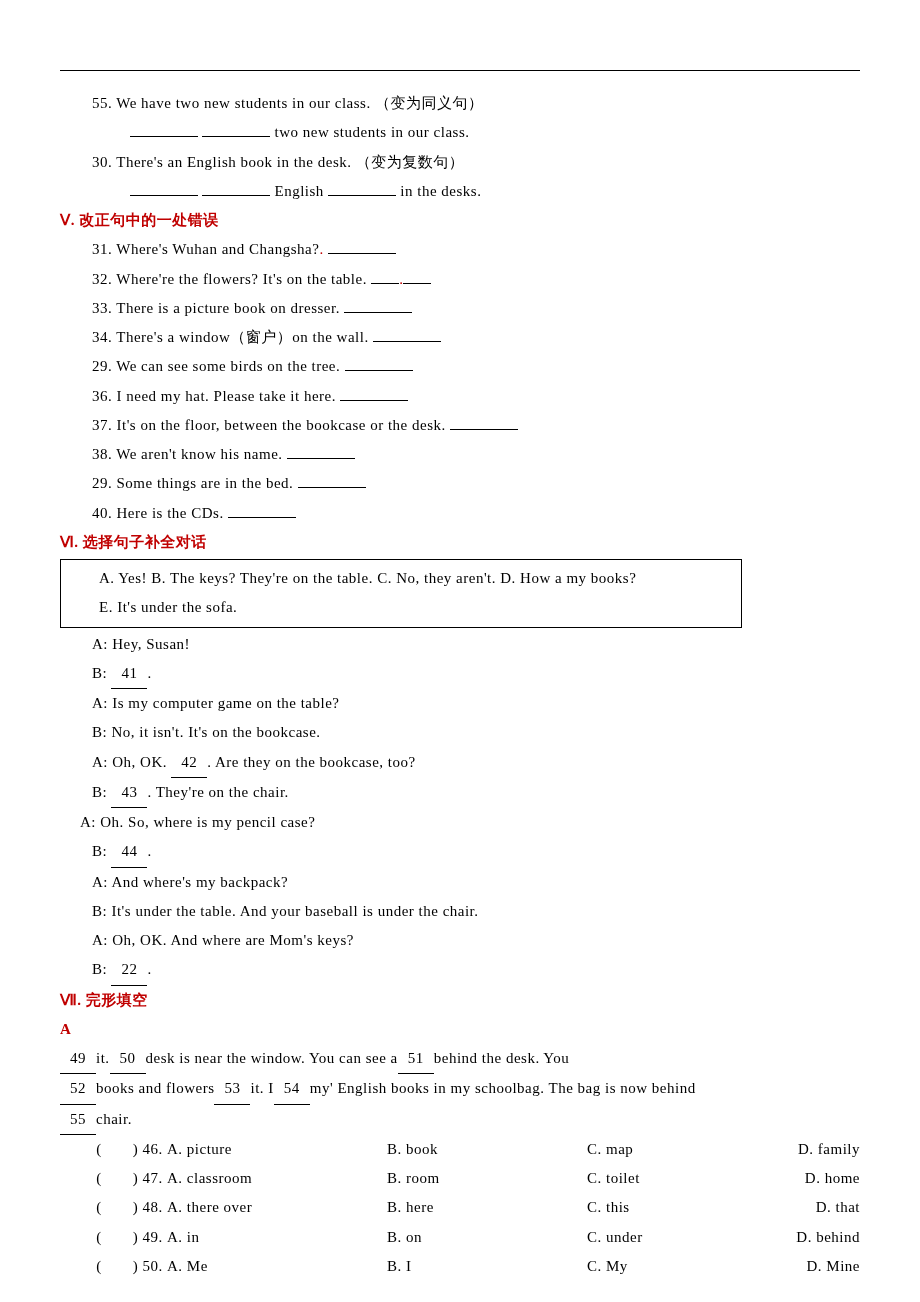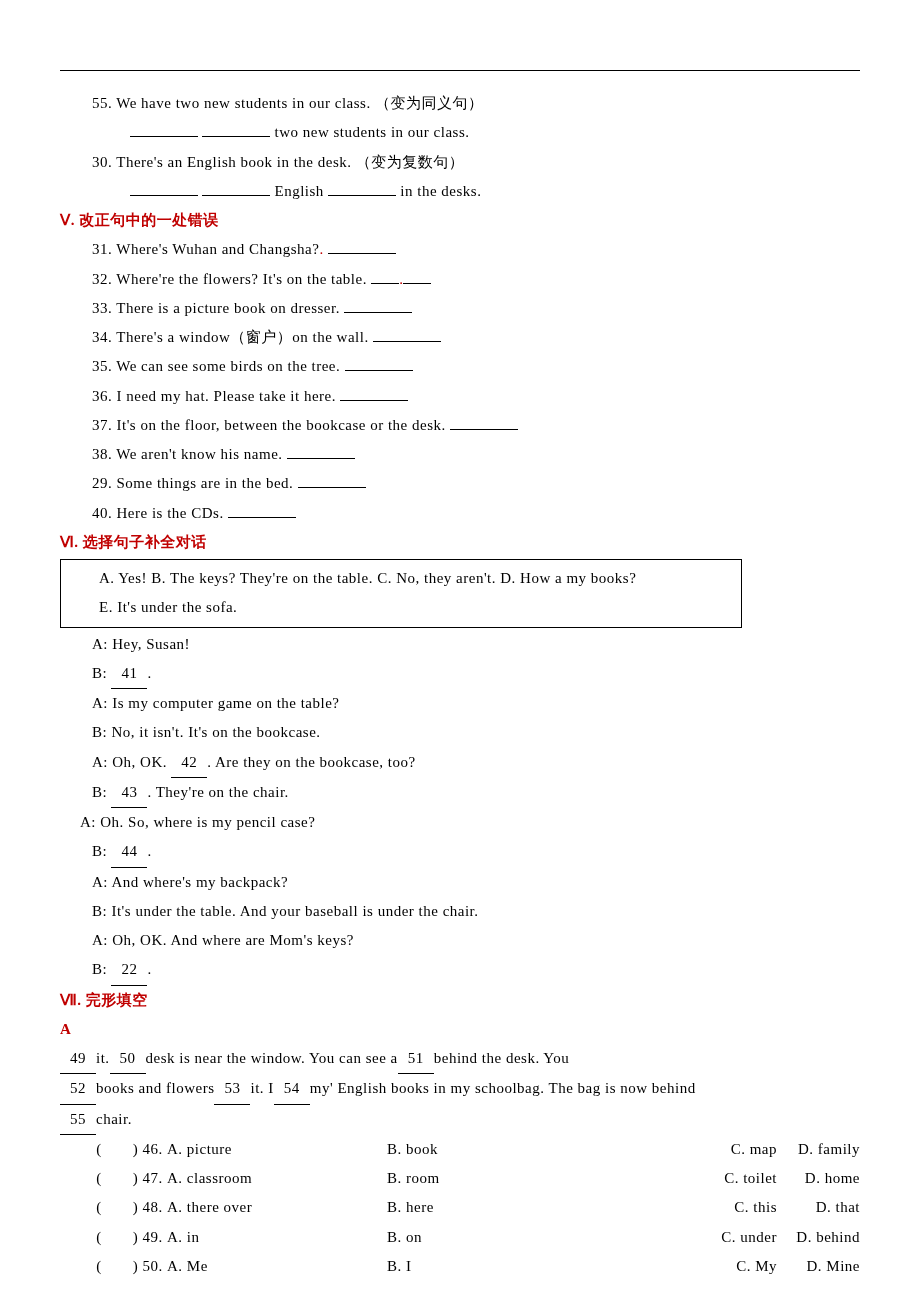--- a/index.html
+++ b/index.html
@@ -51,21 +51,21 @@
     text-align: right;
   }
   .opt-row {
     display: flex;
     line-height: 1.95;
     padding-left: 32px;
   }
   .opt-paren { width: 75px; text-align: center; }
   .opt-a { width: 220px; }
   .opt-b { width: 200px; }
-  .opt-c { width: 190px; text-align: right; }
+  .opt-c { width: 190px; }
   .opt-d { flex: 1; text-align: right; }
   .dot { color: #c00000; }
   .passage {
     line-height: 1.9;
     padding-left: 0;
     text-align: left;
   }
 </style>
 </head>
 <body>
@@ -86,21 +86,21 @@
   <span class="blank blank-md"></span>
   <span> in the desks.</span>
 </div>
 
 <div class="section-head">Ⅴ. 改正句中的一处错误</div>
 
 <div class="line indent1"><span>31. Where's Wuhan and Changsha?</span><span class="dot">.</span> <span class="blank blank-md"></span></div>
 <div class="line indent1"><span>32. Where're the flowers? It's on the table. </span><span class="blank" style="width:28px"></span><span class="dot">.</span><span class="blank" style="width:28px"></span></div>
 <div class="line indent1"><span>33. There is a picture book on dresser. </span><span class="blank blank-md"></span></div>
 <div class="line indent1"><span>34. There's a window（窗户）on the wall. </span><span class="blank blank-md"></span></div>
-<div class="line indent1"><span>35. We can see some birds on the tree. </span><span class="blank blank-md"></span></div>
+<div class="line indent1"><span>29. We can see some birds on the tree. </span><span class="blank blank-md"></span></div>
 <div class="line indent1"><span>36. I need my hat. Please take it here. </span><span class="blank blank-md"></span></div>
 <div class="line indent1"><span>37. It's on the floor, between the bookcase or the desk. </span><span class="blank blank-md"></span></div>
 <div class="line indent1"><span>38. We aren't know his name. </span><span class="blank blank-md"></span></div>
 <div class="line indent1"><span>29. Some things are in the bed. </span><span class="blank blank-md"></span></div>
 <div class="line indent1"><span>40. Here is the CDs. </span><span class="blank blank-md"></span></div>
 
 <div class="section-head">Ⅵ. 选择句子补全对话</div>
 
 <div class="options-box">
   <div style="padding-left:28px">A. Yes!  B. The keys? They're on the table.  C. No, they aren't.  D. How a my books?</div>

